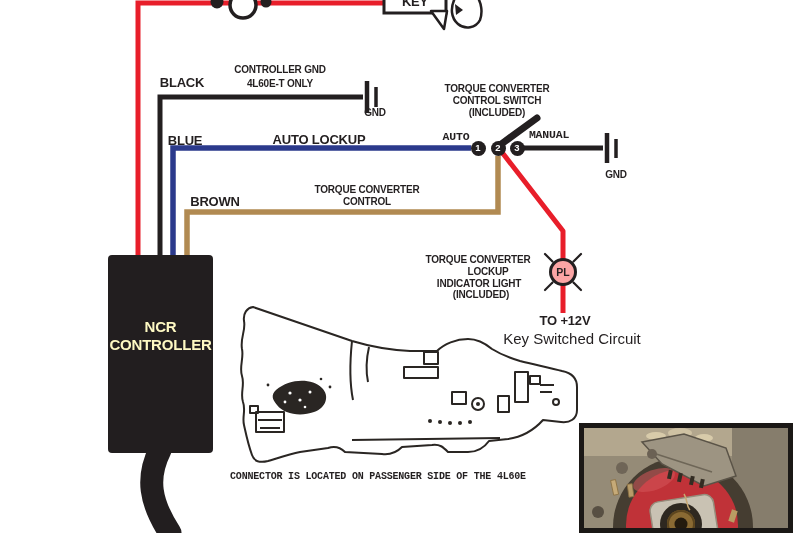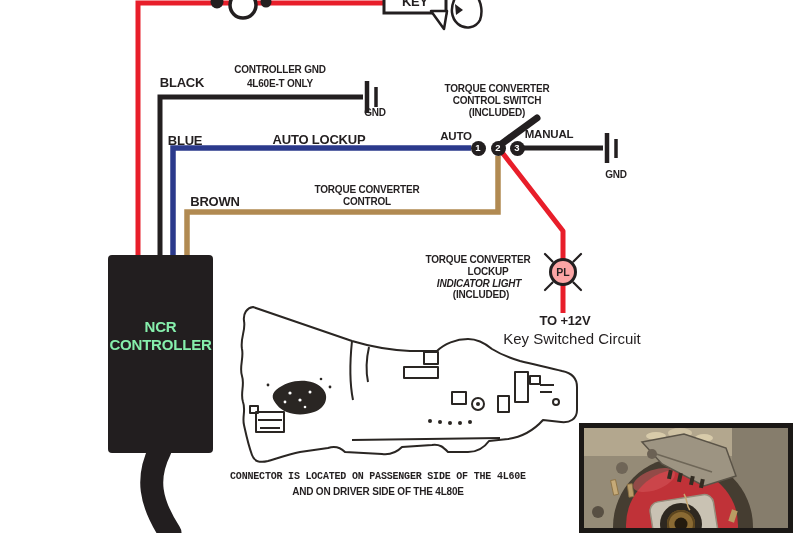--- a/index.html
+++ b/index.html
@@ -7,40 +7,40 @@
     position:relative;width:800px;height:533px;overflow:hidden;background:#ffffff;
     font-family:"Liberation Sans",sans-serif;color:#231f20;
   }
   .layer{position:absolute;left:0;top:0;z-index:1;}
   .lbl{
     position:absolute;z-index:2;transform:translate(-50%,-50%);
     font-weight:bold;font-size:10px;letter-spacing:-0.2px;
     white-space:nowrap;color:#231f20;line-height:1;
   }
   .lg{font-size:13px;}
-  .sm{font-size:11.5px;}
+  .sm{font-size:11.5px;font-family:Liberation Mono, monospace;}
   .kc{font-weight:normal;font-size:15px;letter-spacing:0;}
   .term{
     position:absolute;z-index:3;width:15px;height:15px;border-radius:50%;
     background:#231f20;color:#fff;font-size:9.5px;font-weight:bold;
     display:flex;align-items:center;justify-content:center;line-height:1;
   }
   .lamp{
     position:absolute;z-index:3;left:549px;top:258px;width:28px;height:28px;
     box-sizing:border-box;border:3px solid #231f20;border-radius:50%;background:#fca5a5;
     display:flex;align-items:center;justify-content:center;
     font-size:10.5px;font-weight:bold;letter-spacing:0;
   }
   .ncr{
     position:absolute;z-index:2;left:108px;top:255px;width:105px;height:198px;
     background:#221e1f;border-radius:4px;
   }
   .ncr-text{
     position:absolute;top:63px;left:0;width:100%;text-align:center;
-    color:#86efac;font-weight:bold;font-size:15px;line-height:1.2;letter-spacing:-0.2px;
+    color:#fef9c3;font-weight:bold;font-size:15px;line-height:1.2;letter-spacing:-0.2px;
   }
   .photo{
     position:absolute;z-index:4;left:579px;top:423px;width:214px;height:110px;
     box-sizing:border-box;border:5px solid #1b1816;background:#958b77;overflow:hidden;
   }
 </style>
 </head>
 <body>
 
 <div class="stage">
@@ -156,29 +156,28 @@
   <div class="lbl sm" style="left:456px;top:137px;">AUTO</div>
   <div class="lbl sm" style="left:549px;top:135px;">MANUAL</div>
   <div class="lbl" style="left:616px;top:175px;">GND</div>
 
   <div class="lbl lg" style="left:215px;top:201px;">BROWN</div>
   <div class="lbl" style="left:367px;top:190px;">TORQUE CONVERTER</div>
   <div class="lbl" style="left:367px;top:202px;">CONTROL</div>
 
   <div class="lbl" style="left:478px;top:260px;">TORQUE CONVERTER</div>
   <div class="lbl" style="left:488px;top:272px;">LOCKUP</div>
-  <div class="lbl" style="left:479px;top:284px;font-style:italic;">INDICATOR LIGHT</div>
+  <div class="lbl" style="left:479px;top:284px;">INDICATOR LIGHT</div>
   <div class="lbl" style="left:481px;top:295px;">(INCLUDED)</div>
 
   <div class="lbl lg" style="left:565px;top:320px;">TO +12V</div>
   <div class="lbl kc" style="left:572px;top:338px;">Key Switched Circuit</div>
   <div class="lbl lg" style="left:415px;top:1px;">KEY</div>
 
   <div class="lbl" style="left:378px;top:477px;font-family:Liberation Mono, monospace;">CONNECTOR IS LOCATED ON PASSENGER SIDE OF THE 4L60E</div>
-  <div class="lbl" style="left:378px;top:492px;">AND ON DRIVER SIDE OF THE 4L80E</div>
 
   <div class="term" style="left:470.5px;top:140.5px;">1</div>
   <div class="term" style="left:490.5px;top:140.5px;">2</div>
   <div class="term" style="left:509.5px;top:140.5px;">3</div>
 
   <div class="lamp">PL</div>
 
   <div class="ncr">
     <div class="ncr-text">NCR CONTROLLER</div>
   </div>

